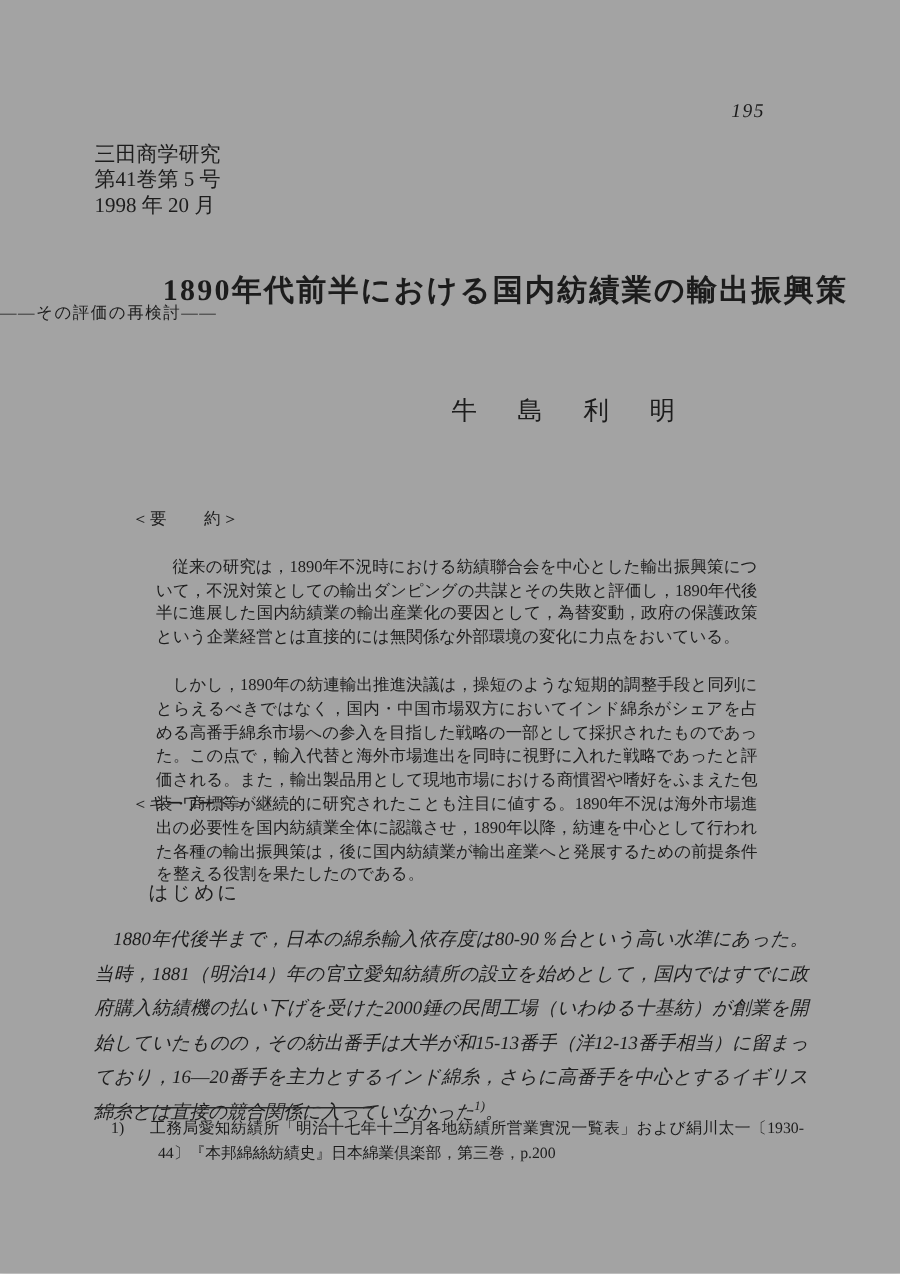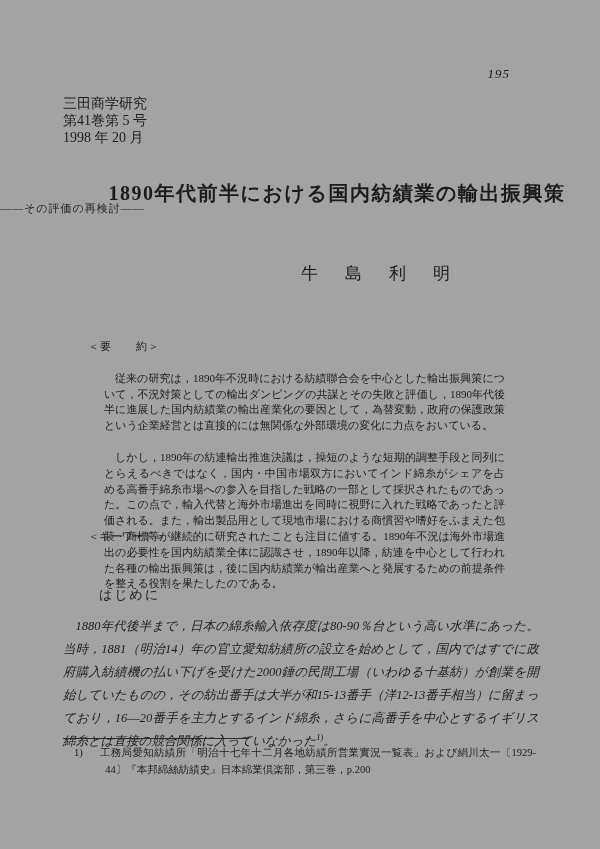--- a/index.html
+++ b/index.html
@@ -109,16 +109,16 @@
   </div>
 
   <div class="intro-heading">はじめに</div>
 
   <p class="intro-body"><span>1880年代後半まで，日本の綿糸輸入依存度は80-90％台という高い水準にあった。当時，1881（明治14）年の官立愛知紡績所の設立を始めとして，国内ではすでに政府購入紡績機の払い下げを受けた2000錘の民間工場（いわゆる十基紡）が創業を開始していたものの，その紡出番手は大半が和15-13番手（洋12-13番手相当）に留まっており，16―20番手を主力とするインド綿糸，さらに高番手を中心とするイギリス綿糸とは直接の競合関係に入っていなかった</span><sup>1)</sup><span>。</span></p>
 
   <hr class="footnote-rule">
 
   <div class="footnote">
     <span class="footnote-marker">1)</span>
-    <span class="footnote-text">工務局愛知紡績所「明治十七年十二月各地紡績所営業實況一覧表」および絹川太一〔1929-44〕『本邦綿絲紡績史』日本綿業倶楽部，第三巻，p.200</span>
+    <span class="footnote-text">工務局愛知紡績所「明治十七年十二月各地紡績所営業實況一覧表」および絹川太一〔1930-44〕『本邦綿絲紡績史』日本綿業倶楽部，第三巻，p.200</span>
   </div>
 
 </div>
 
 </body></html>

